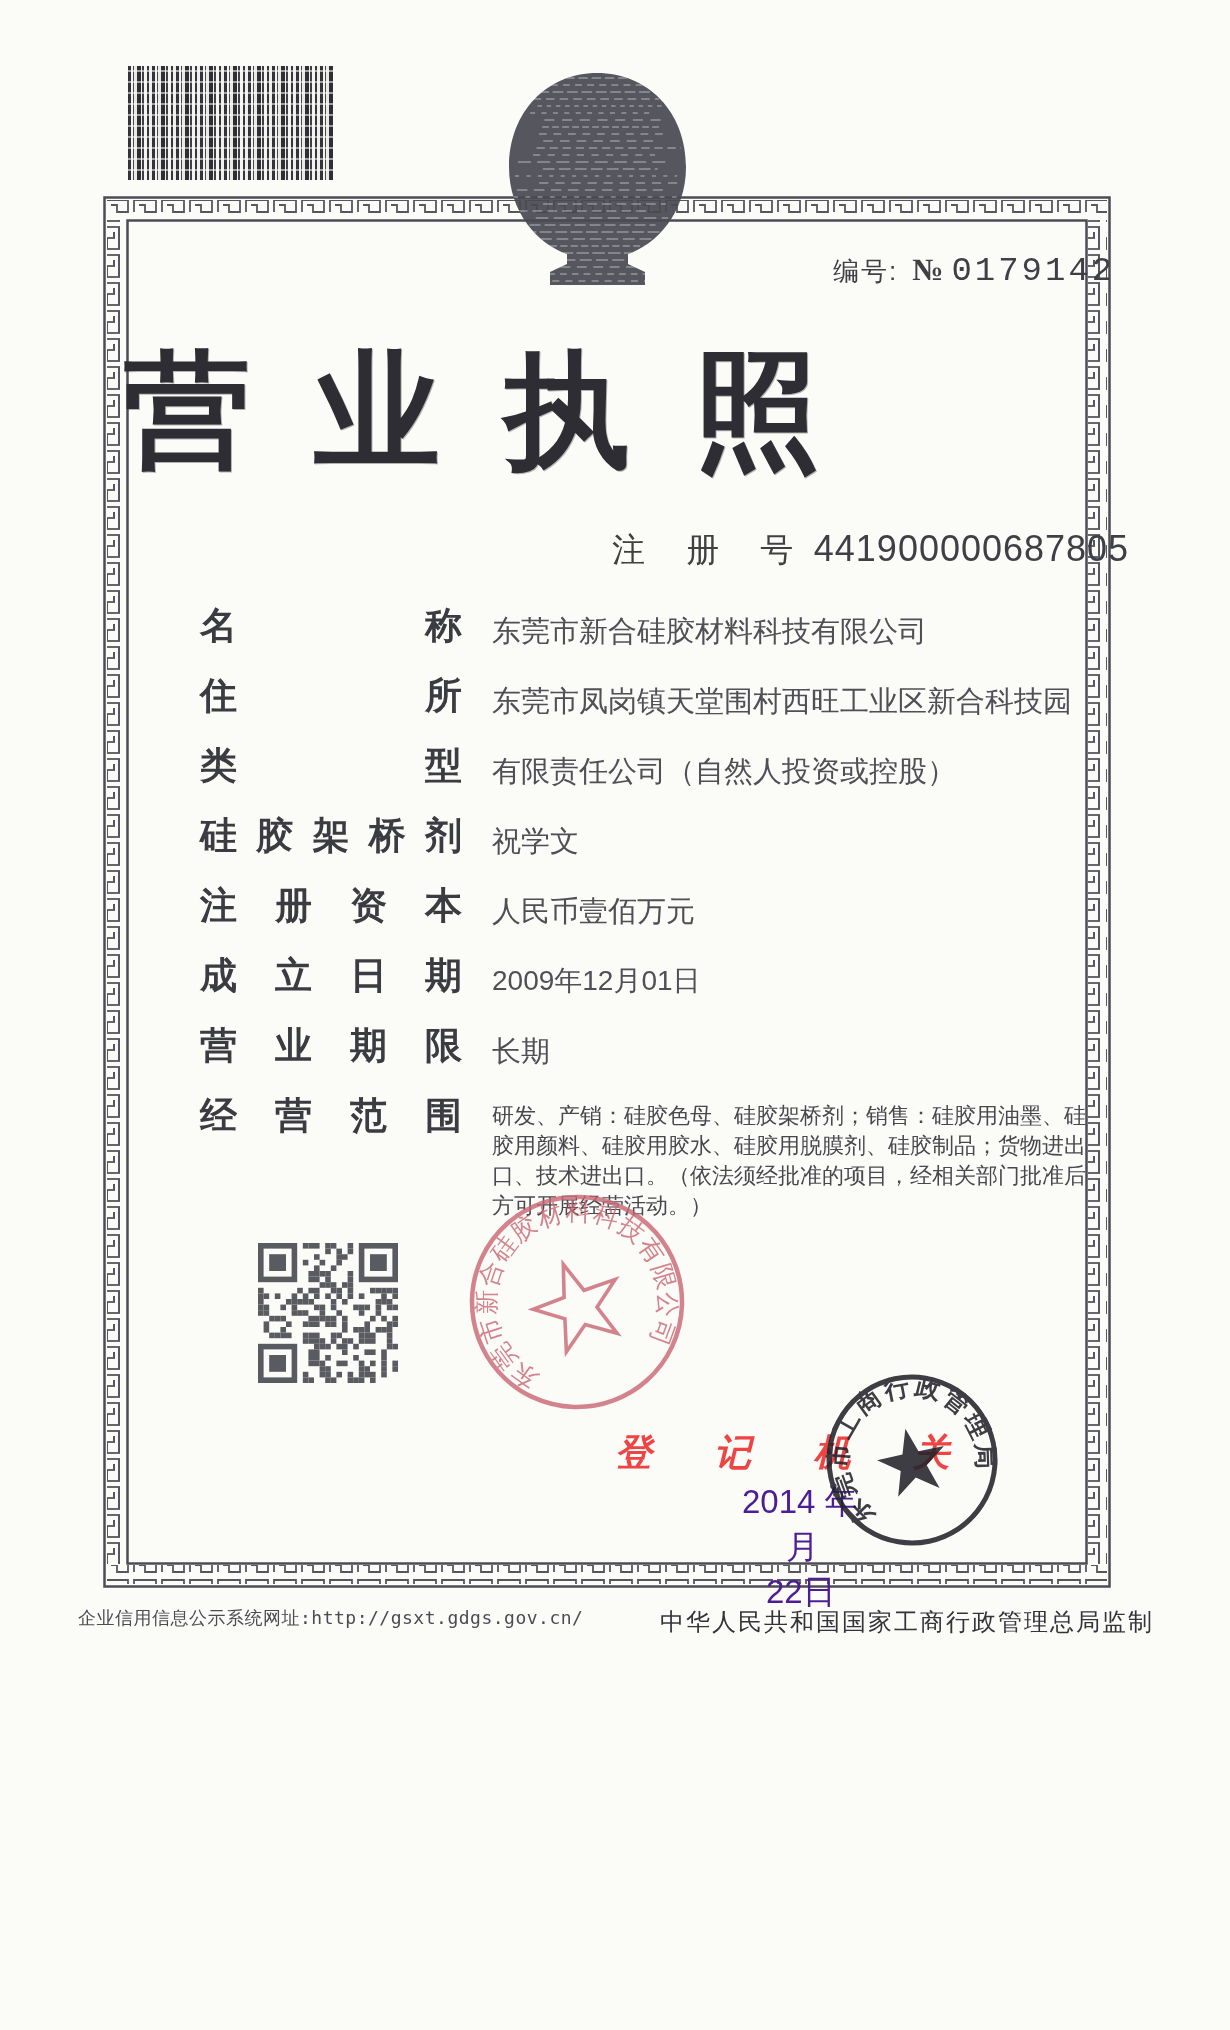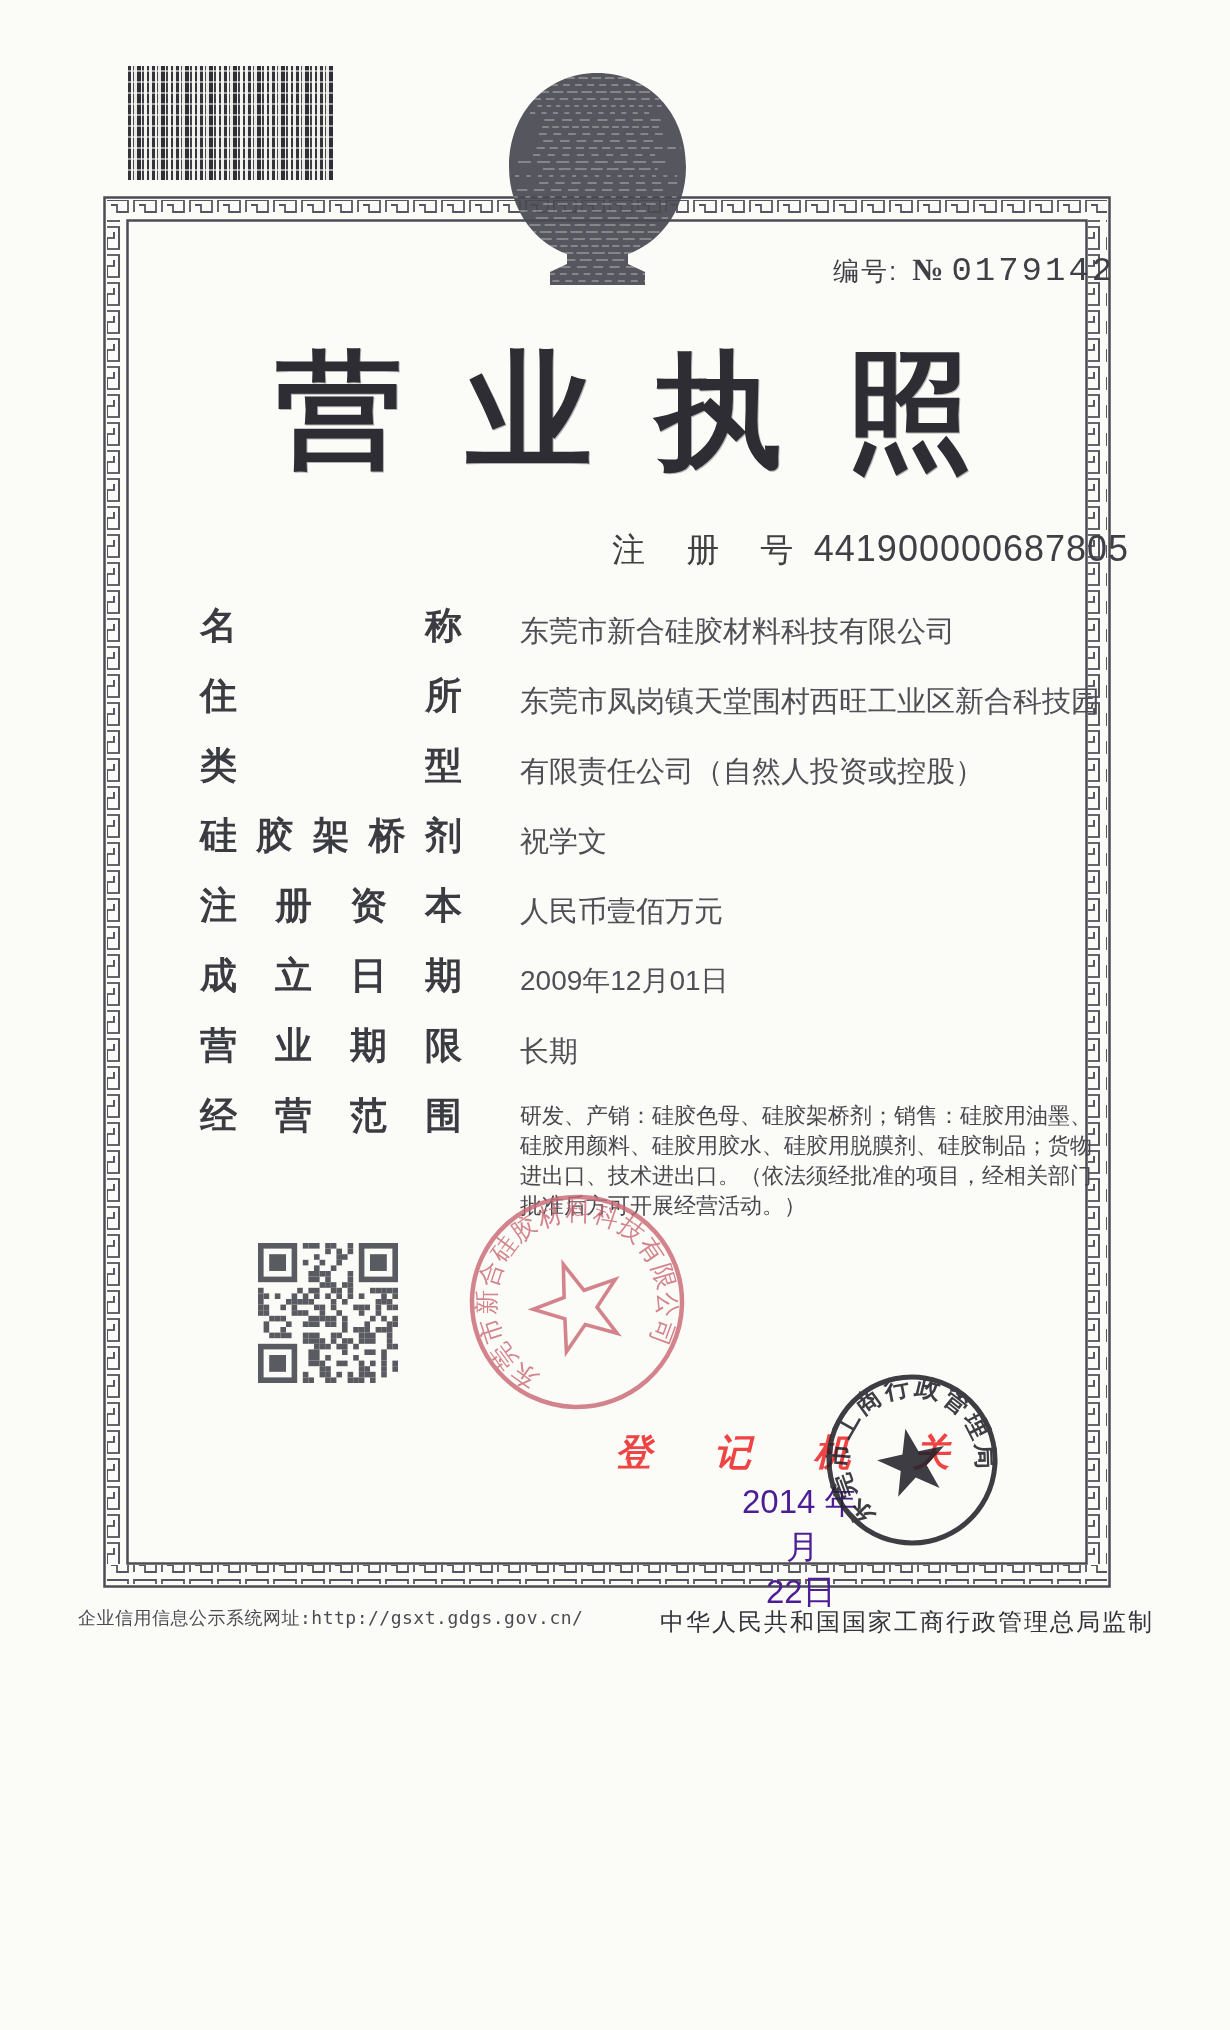--- a/index.html
+++ b/index.html
@@ -28,35 +28,35 @@
   
   .emblem{left:505px;top:70px;width:185px;height:228px;z-index:2;opacity:.93;}
 
   
   .serial{left:833px;top:252px;font-size:26px;color:#3f3f46;letter-spacing:2px;z-index:3;white-space:nowrap;}
   .serial .nomark{font-family:"Liberation Serif",serif;font-weight:bold;font-size:31px;margin:0 6px 0 14px;}
   .serial .num{font-family:Liberation Mono, monospace;font-size:34px;letter-spacing:3px;}
 
   
   .title{
-    left:103px;top:328px;width:1074px;text-align:center;z-index:3;
+    left:103px;top:328px;width:1074px;z-index:3;
     font-size:126px;font-weight:bold;color:#2d2d33;
-    letter-spacing:64px;padding-left:32px;box-sizing:border-box;
+    letter-spacing:64px;padding-left:21px;box-sizing:border-box;
     text-shadow:1px 1px 0 rgba(45,45,51,.35);
     white-space:nowrap;
   }
 
   
   .regno{left:612px;top:528px;z-index:3;white-space:nowrap;}
   .regno .lbl{font-size:33px;letter-spacing:16px;color:#404040;}
   .regno .val{font-size:36px;color:#3f3f46;letter-spacing:1px;}
 
   
   .fields{left:200px;top:606px;width:900px;z-index:3;}
-  .frow{display:flex;align-items:flex-start;min-height:70px;gap:28px;}
+  .frow{display:flex;align-items:flex-start;min-height:70px;}
   .flabel{
     display:inline-block;width:262px;flex:0 0 262px;
     font-size:37px;font-weight:600;color:#3b3b42;
     text-align:justify;text-align-last:justify;line-height:1.1;
   }
   .fvalue{padding-left:30px;padding-top:7px;font-size:29px;color:#4f4f56;line-height:1.25;}
   .fvalue.small{font-size:22px;line-height:30px;width:606px;padding-top:5px;color:#47474e;}
   .fvalue.date{font-size:28px;}
 
   

